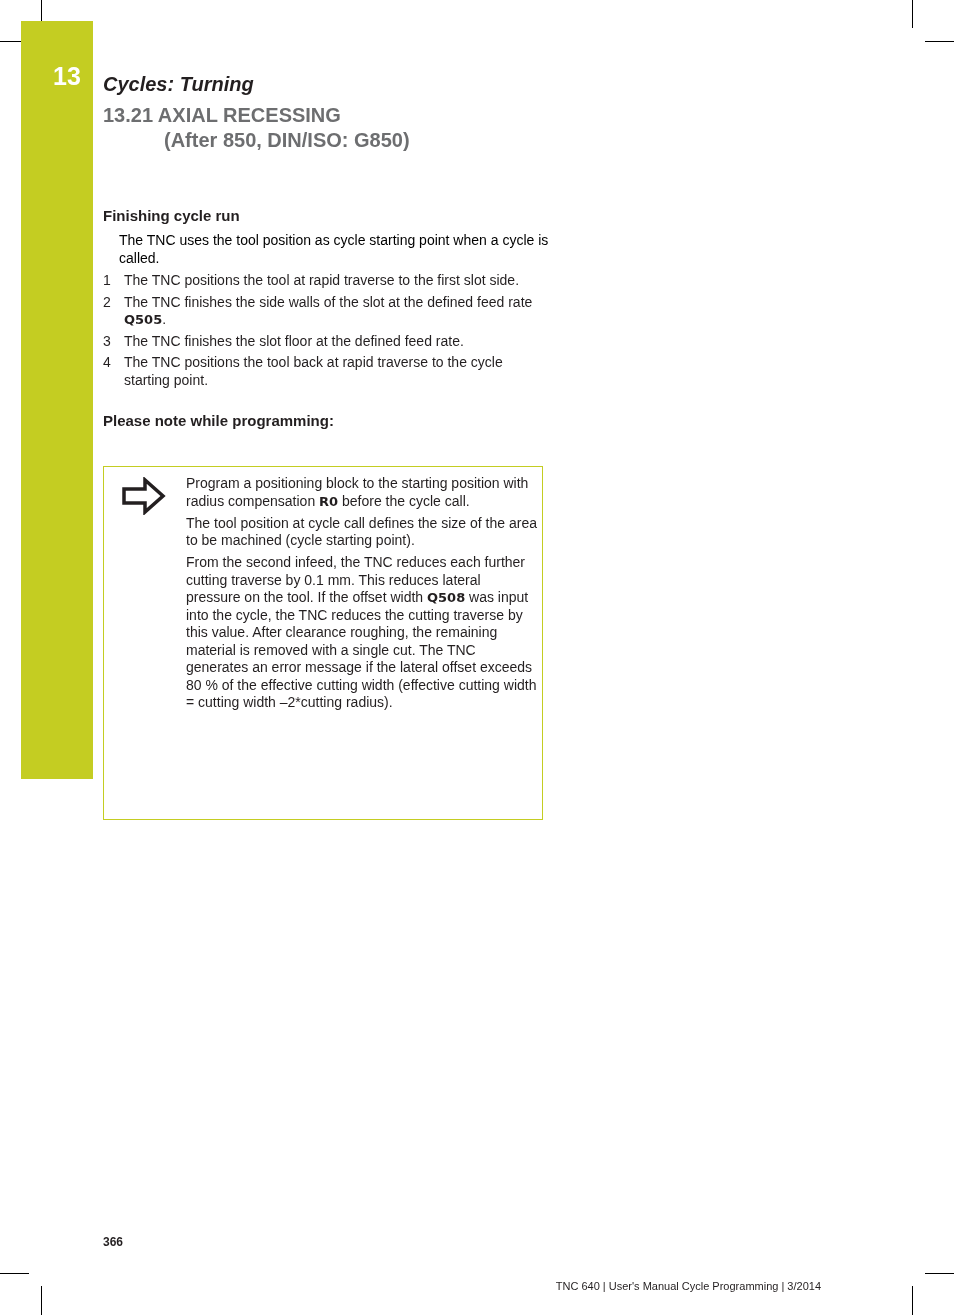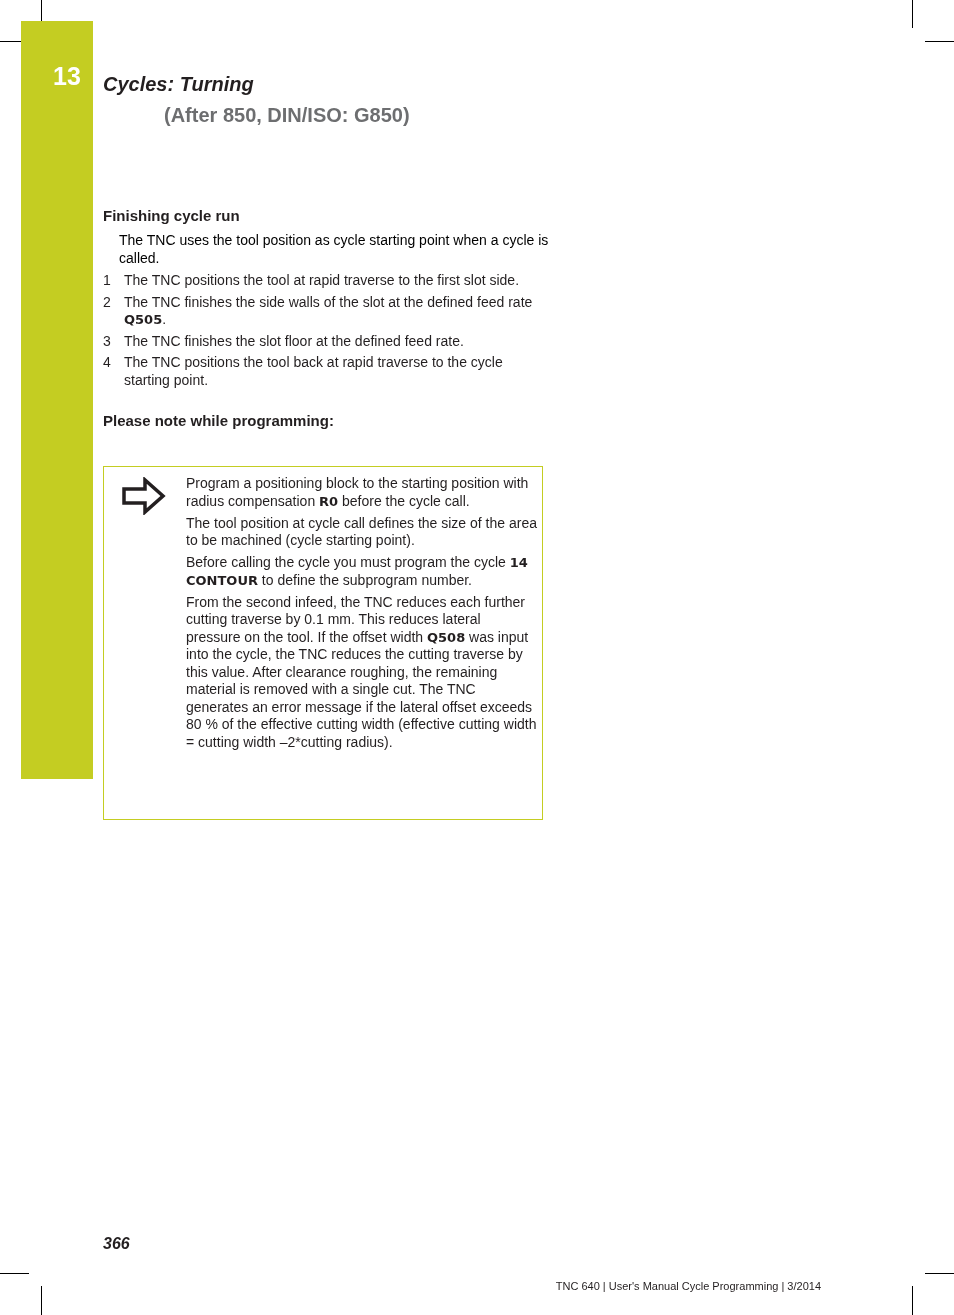--- a/index.html
+++ b/index.html
@@ -33,39 +33,40 @@
   .list .num { width: 21px; flex: none; }
   .list .txt { flex: 1; }
   b.code { font-family: "DejaVu Sans", sans-serif; font-weight: bold; font-size: 13px; }
   .note-box {
     position: absolute; left: 103px; top: 466px; width: 438px; height: 352px;
     border: 1.5px solid #c4cd22;
   }
   .note-icon { position: absolute; left: 17px; top: 10px; width: 46px; height: 38px; }
   .note-content { position: absolute; left: 82px; top: 8px; width: 352px; font-size: 14px; line-height: 17.5px; }
   .note-content p { margin: 0 0 4.5px 0; }
-  .page-number { position: absolute; left: 103px; top: 1235px; font-size: 16px; font-weight: bold; color: #231f20; font-style: italic; }
+  .page-number { position: absolute; left: 103px; top: 1235px; font-size: 12px; font-weight: bold; color: #231f20; }
   .footer-text { position: absolute; right: 133px; top: 1280px; font-size: 11px; color: #231f20; }
 </style>
 </head>
 <body>
 
 <div class="crop" style="left:41px;top:0;width:1px;height:28px;"></div>
 <div class="crop" style="left:0;top:41px;width:21px;height:1px;"></div>
 <div class="crop" style="left:912px;top:0;width:1px;height:28px;"></div>
 <div class="crop" style="left:925px;top:41px;width:29px;height:1px;"></div>
 <div class="crop" style="left:0;top:1273px;width:29px;height:1px;"></div>
 <div class="crop" style="left:41px;top:1286px;width:1px;height:29px;"></div>
 <div class="crop" style="left:925px;top:1273px;width:29px;height:1px;"></div>
 <div class="crop" style="left:912px;top:1286px;width:1px;height:29px;"></div>
 
 <div class="green-bar"></div>
 <div class="chapter-num">13</div>
 <div class="chapter-title">Cycles: Turning</div>
 <div class="section-title">
+  <span>13.21 AXIAL RECESSING</span>
   <span class="sub">(After 850, DIN/ISO: G850)</span>
 </div>
 
 <div class="h2" style="top:207px;">Finishing cycle run</div>
 <div class="body-text" style="top:232px;">The TNC uses the tool position as cycle starting point when a cycle is called.</div>
 
 <ul class="list" style="top:272px;">
   <li>
     <span class="num">1</span>
     <span class="txt">The TNC positions the tool at rapid traverse to the first slot side.</span>
@@ -86,19 +87,18 @@
 
 <div class="h2" style="top:412px;">Please note while programming:</div>
 
 <div class="note-box">
   <svg class="note-icon" viewBox="0 0 46 38">
     <path d="M3 12 H24 V3 L42 19 L24 35 V26 H3 Z" fill="none" stroke="#231f20" stroke-width="3.5" stroke-linejoin="miter"></path>
   </svg>
   <div class="note-content">
     <p><span>Program a positioning block to the starting position with radius compensation </span><b class="code">R0</b><span> before the cycle call.</span></p>
     <p>The tool position at cycle call defines the size of the area to be machined (cycle starting point).</p>
-    <p><span>Before calling the cycle you must program the cycle </span><b class="code">14 CONTOUR</b><span> to define the subprogram number.</span></p>
     <p><span>From the second infeed, the TNC reduces each further cutting traverse by 0.1 mm. This reduces lateral pressure on the tool. If the offset width </span><b class="code">Q508</b><span> was input into the cycle, the TNC reduces the cutting traverse by this value. After clearance roughing, the remaining material is removed with a single cut. The TNC generates an error message if the lateral offset exceeds 80 % of the effective cutting width (effective cutting width = cutting width –2*cutting radius).</span></p>
   </div>
 </div>
 
 <div class="page-number">366</div>
 <div class="footer-text">TNC 640 | User's Manual Cycle Programming | 3/2014</div>
 
 </body></html>

